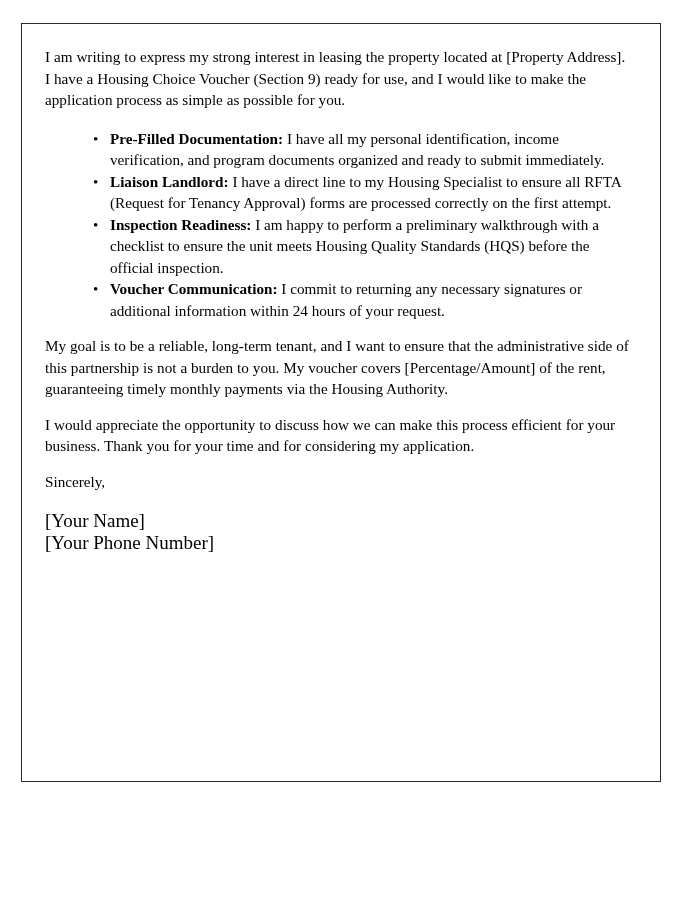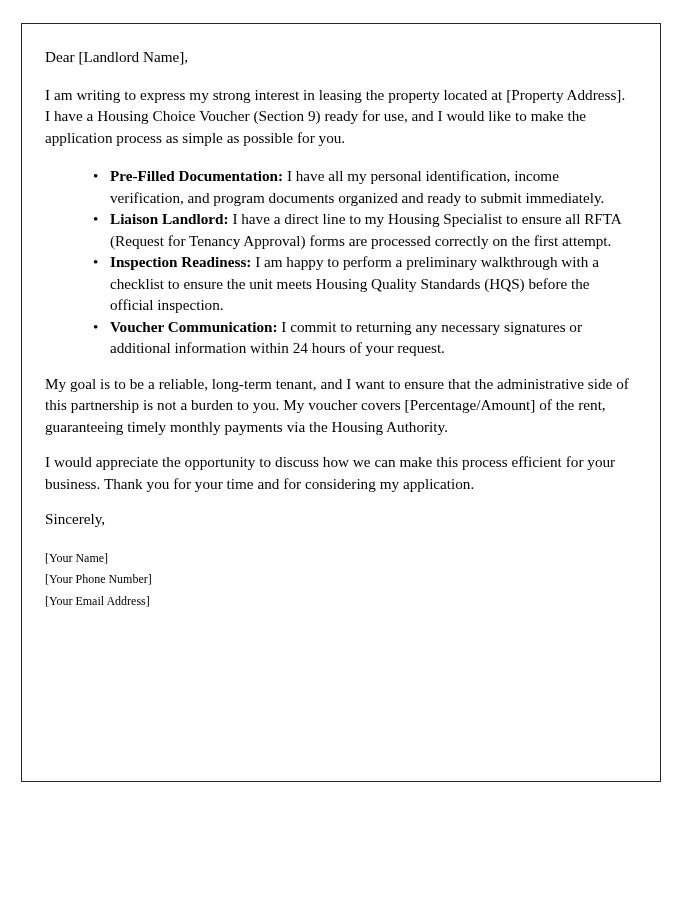--- a/index.html
+++ b/index.html
@@ -84,36 +84,35 @@
     line-height: 21.5px;
     margin: 0 0 18px 0;
   }
 
   .signature-block {
     font-size: 15.2px;
     line-height: 21.5px;
   }
 
   .signature-line {
-    font-size: 12px;
+    font-size: 19px;
     line-height: 21.5px;
   }
 
   .spacer-pre-list {
     height: 3px;
   }
 </style>
 </head>
 <body>
 
 <div class="page-canvas">
   <div class="page-sheet">
     <div class="letter-body">
 
-      <p class="para salutation">Dear [Landlord Name],</p>
 
       <p class="para">I am writing to express my strong interest in leasing the property located at [Property Address]. I have a Housing Choice Voucher (Section 9) ready for use, and I would like to make the application process as simple as possible for you.</p>
 
 
       <div class="spacer-pre-list"></div>
 
       <ul class="bullet-list">
         <li class="bullet-item">
           <span class="bullet-marker">•</span>
           <span class="bullet-lead">Pre-Filled Documentation:</span><span> I have all my personal identification, income verification, and program documents organized and ready to submit immediately.</span>
@@ -134,18 +133,17 @@
 
       <p class="para">My goal is to be a reliable, long-term tenant, and I want to ensure that the administrative side of this partnership is not a burden to you. My voucher covers [Percentage/Amount] of the rent, guaranteeing timely monthly payments via the Housing Authority.</p>
 
       <p class="para">I would appreciate the opportunity to discuss how we can make this process efficient for your business. Thank you for your time and for considering my application.</p>
 
       <p class="sign-off">Sincerely,</p>
 
       <div class="signature-block">
         <div class="signature-line">[Your Name]</div>
         <div class="signature-line">[Your Phone Number]</div>
-        <div class="signature-line">[Your Email Address]</div>
       </div>
 
     </div>
   </div>
 </div>
 
 </body></html>

